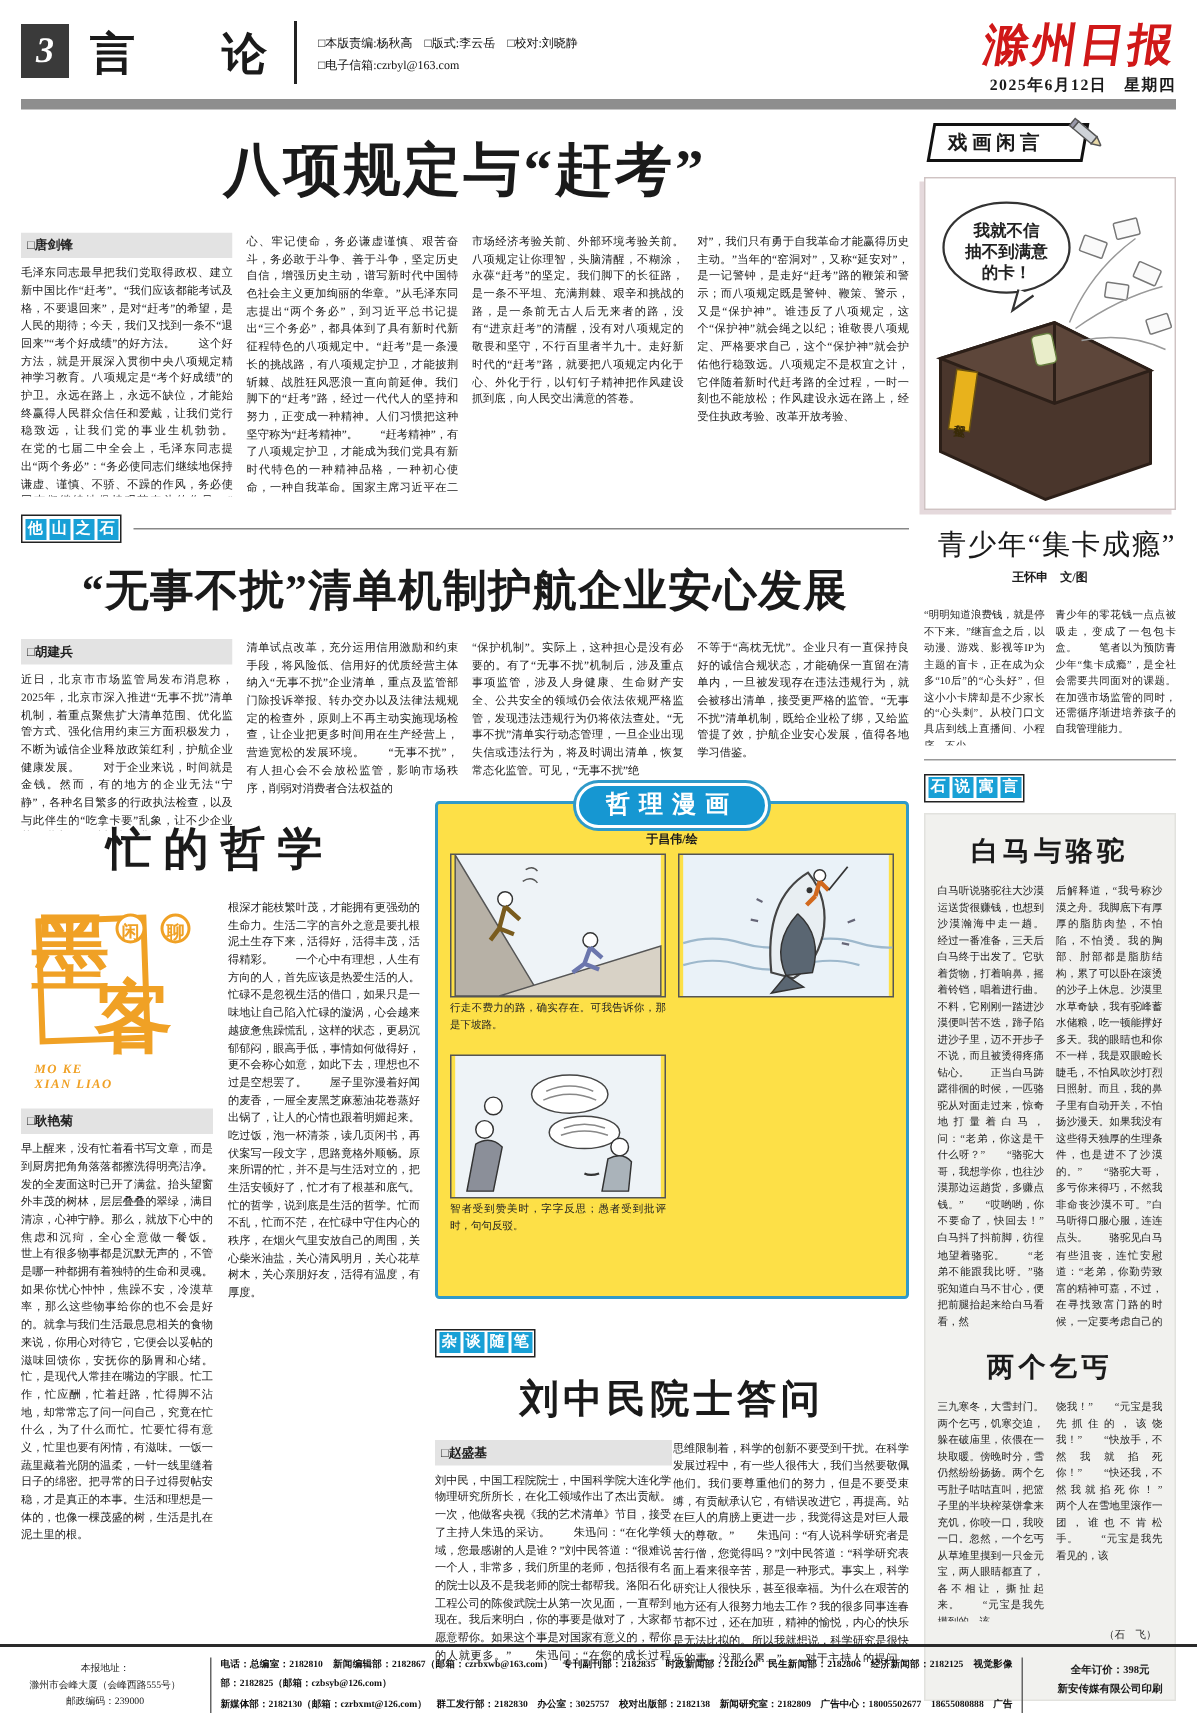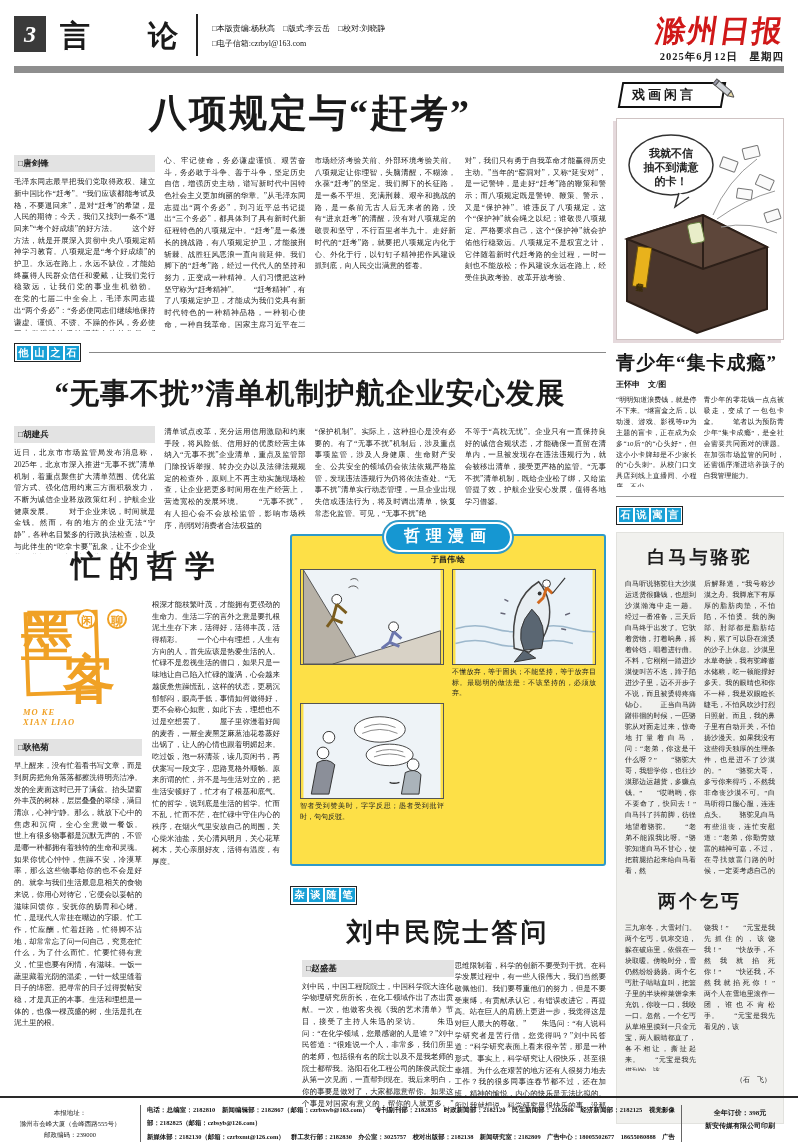--- a/index.html
+++ b/index.html
@@ -52,30 +52,30 @@
   .mid-col { width:316px; }
   .comic-box { position:relative; border:2px solid #2f9ac9; border-radius:3px; height:332px; padding:16px 8px 6px; background:#fde047; }
   .comic-label { position:absolute; top:-14px; left:50%; transform:translateX(-50%); background:#1697d2; color:#fff; font-size:16px; font-weight:bold; letter-spacing:6px; padding:2px 18px 3px; border-radius:16px; border:2px solid #fff; box-shadow:0 0 0 2px #2f9ac9; white-space:nowrap; }
   .comic-artist { text-align:center; font-size:8px; font-weight:bold; margin:2px 0 4px; }
   .comic-grid { display:grid; grid-template-columns:1fr 1fr; gap:4px 8px; }
   .panel-img { border:1px solid #555; height:96px; overflow:hidden; }
   .panel-cap { font-size:7px; line-height:1.5; text-align:justify; height:32px; overflow:hidden; margin-top:2px; color:#222; }
 
   .zatan-row { margin-top:18px; }
   .liu-title { text-align:center; font-size:26px; font-weight:900; letter-spacing:3px; margin:10px 0 10px; }
-  .liu-cols { height:148px; gap:1px;margin-left:12px; }
+  .liu-cols { height:148px; gap:1px; }
 
   
   .right { position:absolute; top:82px; left:616px; width:168px; }
   .xihua-label { position:relative; display:inline-block; border:2px solid #111; padding:2px 26px 2px 10px; font-size:13px; font-weight:bold; letter-spacing:3px; transform:skewX(-10deg); background:#fff; margin-left:4px; }
   .xihua-label .inner { display:inline-block; transform:skewX(10deg); }
   .pencil { position:absolute; right:-14px; top:-8px; transform:skewX(10deg) rotate(40deg); }
   .cartoon-frame { margin-top:10px; border:1px solid #cfc3c3; box-shadow:-3px 3px 0 #e5d9dc; height:222px; background:#fff; overflow:hidden; }
-  .cards-title { text-align:left; font-size:19px; font-weight:700; letter-spacing:1px; margin:10px 0 3px; }
-  .cards-author { font-size:8px; font-weight:bold; margin-bottom:5px; }
+  .cards-title { text-align:right; font-size:19px; font-weight:400; letter-spacing:1px; margin:10px 0 3px; }
+  .cards-author { text-align:center; font-size:8px; font-weight:bold; margin-bottom:15px; }
   .cards-cols { gap:7px; height:92px; }
   .cards-cols .col { font-size:7px; }
   .rdivider { border-top:1px solid #999; margin:9px 0 7px; }
   .story-card { margin-top:7px; background:#f1f1ee; border:1px solid #e2e2de; padding:12px 8px 8px; height:592px; overflow:hidden; }
   .story-title { text-align:center; font-size:18px; font-weight:900; letter-spacing:3px; margin-bottom:10px; }
   .story-cols { gap:8px; }
   .story-cols .col { font-size:7px; line-height:1.58; }
   .horse-cols { height:296px; }
   .beg-cols { height:148px; }
   .beg-title { margin-top:14px; }
@@ -180,38 +180,38 @@
                 <rect width="140" height="96" fill="#eef3f7"></rect>
                 <path d="M0,0 L58,96 L0,96 Z" fill="#b7b1a6" stroke="#555" stroke-width="1"></path>
                 <path d="M30,96 L140,62 L140,96 Z" fill="#d8d2c6" stroke="#555" stroke-width="1"></path>
                 <circle cx="34" cy="30" r="5" fill="#fff" stroke="#333"></circle>
                 <path d="M34,35 L30,50 L24,58 M34,35 L44,44 M30,50 L40,54" stroke="#7a5c1e" stroke-width="3" fill="none"></path>
                 <circle cx="92" cy="58" r="5" fill="#fff" stroke="#333"></circle>
                 <path d="M92,63 L88,74 L80,80 M92,63 L100,70 M88,74 L98,78" stroke="#6b76ad" stroke-width="3" fill="none"></path>
                 <path d="M46,18 q6,-4 10,1 M48,10 q5,-3 8,1" stroke="#555" stroke-width="1" fill="none"></path>
               </svg>
             </div>
+            <div class="panel-cap">行走不费力的路，确实存在。可我告诉你，那是下坡路。</div>
           </div>
 
           <div>
             <div class="panel-img">
               <svg width="100%" height="100%" viewBox="0 0 140 96">
                 <rect width="140" height="96" fill="#eaf2f8"></rect>
                 <path d="M0,60 q20,-6 40,0 t40,0 t40,0 t40,0 M0,75 q20,-6 40,0 t40,0 t40,0" stroke="#9db8cc" stroke-width="1.5" fill="none"></path>
                 <path d="M60,80 Q55,30 85,12 Q100,30 95,55 Q90,75 75,84 Z" fill="#e8eef2" stroke="#444" stroke-width="1.5"></path>
                 <path d="M78,40 Q95,55 88,80 L70,82 Q60,60 78,40" fill="#5a6672" stroke="#333"></path>
                 <path d="M70,82 L60,94 L82,90 Z" fill="#5a6672" stroke="#333"></path>
                 <circle cx="86" cy="24" r="2" fill="#333"></circle>
                 <circle cx="93" cy="14" r="4" fill="#fff" stroke="#333"></circle>
                 <path d="M93,18 L90,28 M93,18 L99,24 M90,28 L84,34" stroke="#d2691e" stroke-width="3" fill="none"></path>
                 <path d="M99,24 L112,8" stroke="#333" stroke-width="1.2"></path>
                 <path d="M50,30 l4,2 M46,44 l5,1 M112,46 l5,-2 M108,60 l5,1" stroke="#667" stroke-width="1.5"></path>
               </svg>
             </div>
-            <div class="panel-cap">不懂放弃，等于固执；不能坚持，等于放弃目标。最聪明的做法是：不该坚持的，必须放弃。</div>
           </div>
 
           <div>
             <div class="panel-img">
               <svg width="100%" height="100%" viewBox="0 0 140 96">
                 <rect width="140" height="96" fill="#eef3f7"></rect>
                 <ellipse cx="78" cy="26" rx="26" ry="13" fill="#fff" stroke="#444"></ellipse>
                 <path d="M60,30 q18,-8 36,0 M62,24 q16,-7 32,0" stroke="#888" stroke-width="1" fill="none"></path>
                 <ellipse cx="88" cy="52" rx="24" ry="11" fill="#fff" stroke="#444"></ellipse>
                 <path d="M72,54 q16,-6 32,0 M74,49 q14,-5 28,0" stroke="#888" stroke-width="1" fill="none"></path>

